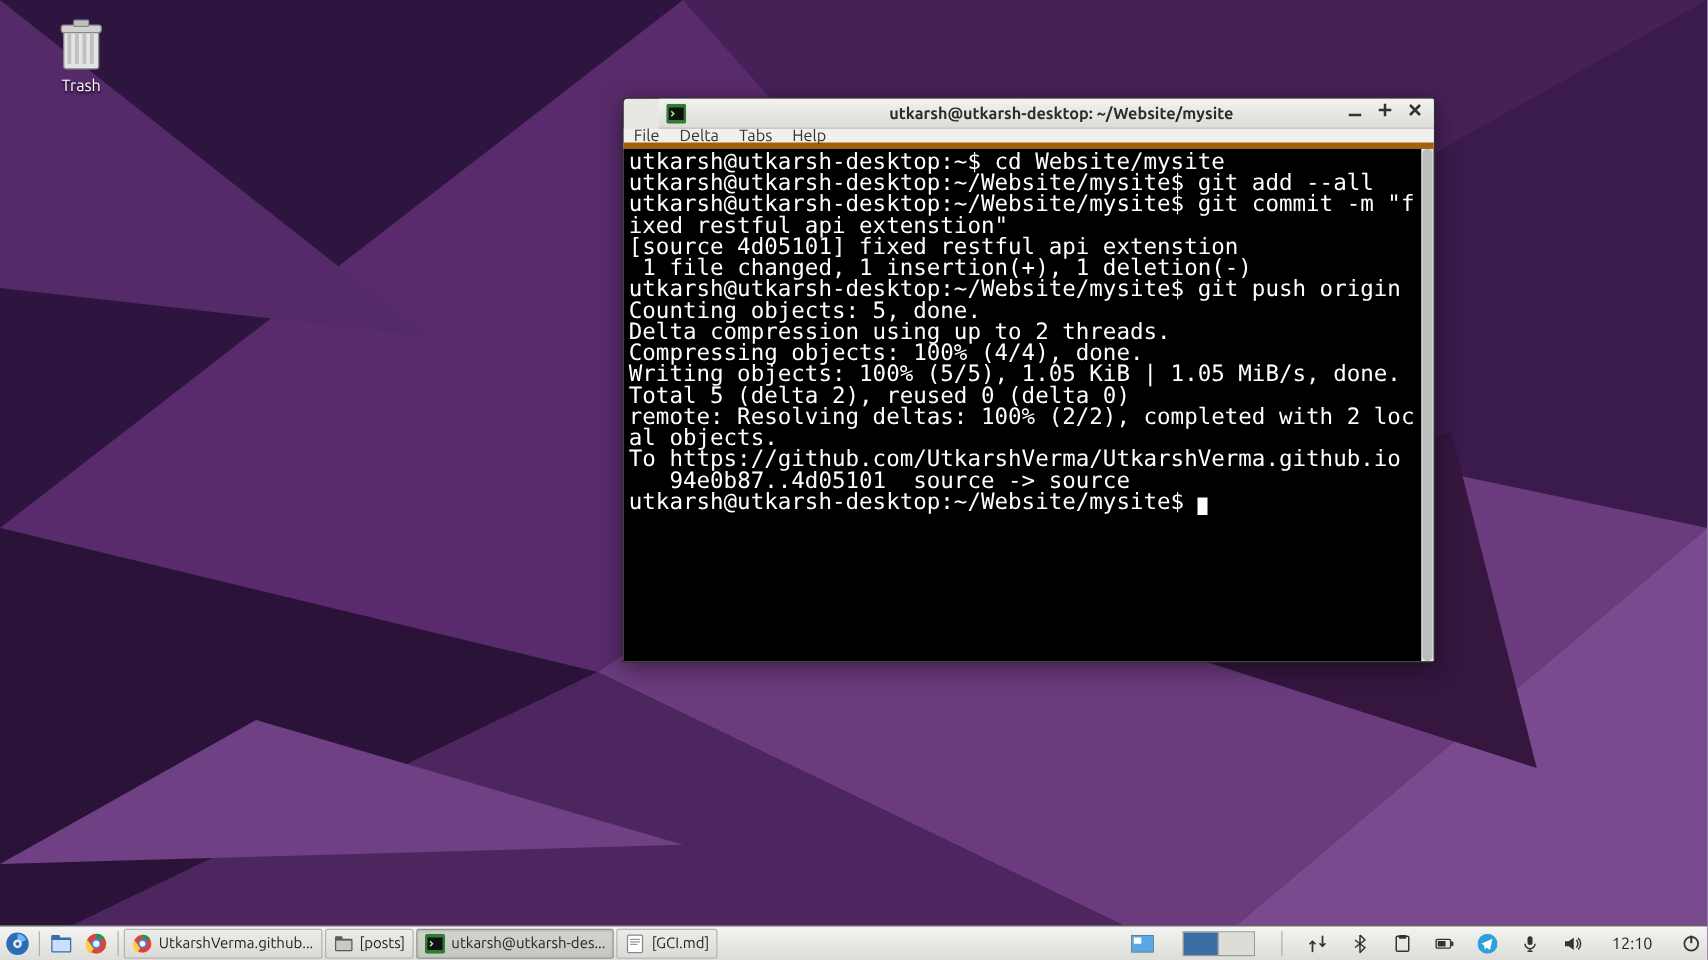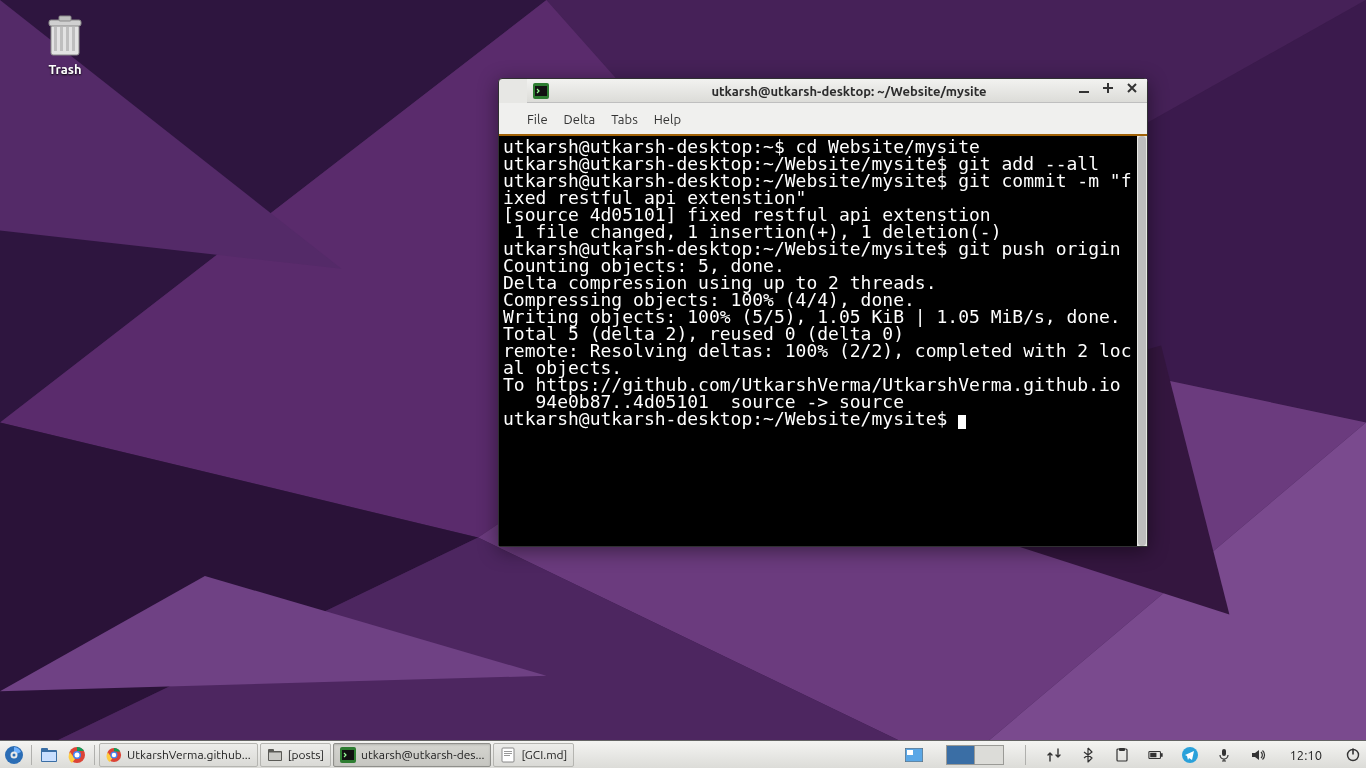--- a/index.html
+++ b/index.html
@@ -51,40 +51,40 @@
   .t11 { top:0; left:0; width:100%; height:100%;
         background: #6f4184;
         clip-path: polygon(15% 75%, 40% 88%, 0 90%); }
   .t12 { top:0; left:0; width:100%; height:100%;
         background: #82559b;
         clip-path: polygon(60% 35%, 78% 20%, 82% 48%); }
   
   
   .desktop-icon { position:absolute; top:13px; left:35px; width:60px; text-align:center; cursor:pointer; }
   .trash-svg { display:block; margin:0 auto 3px auto; }
-  .desktop-icon .label { color:#fff; font-size:13px; text-shadow:0 1px 2px #000;font-weight:bold; }
+  .desktop-icon .label { color:#fff; font-size:13px; text-shadow:0 1px 2px #000; }
 
   
   .window {
     position:absolute; top:78px; left:498px; width:650px;
     background:#e7e7e4;
     border:1px solid #303032;
     border-radius:4px 4px 2px 2px;
     box-shadow:0 4px 20px rgba(0,0,0,0.45);
   }
   .titlebar { height:24px; background:linear-gradient(#f2f2f0,#dcdcd8);
     border-bottom:1px solid #bfbfbf; display:flex; align-items:center;
     font-size:13px; color:#2c2c2c; position:relative;margin-left:28px; }
   .titlebar .title { flex:1; text-align:center; font-weight:bold; }
   .titlebar .app-icon { width:16px; height:16px; margin-left:6px; margin-right:2px; display:inline-flex; }
   .win-controls { position:absolute; right:4px; top:2px; display:flex; gap:10px; padding:0 4px;}
   .win-btn { width:14px; height:14px; display:flex; align-items:center; justify-content:center; color:#3a3a3a; cursor:pointer; font-size:14px; }
 
-  .menubar { height:33px; background:#f0f0ee; display:flex; align-items:center;
-    padding:0 20px; font-size:13px; color:#333; border-bottom:2px solid #a16207;}
+  .menubar { height:16px; background:#f0f0ee; display:flex; align-items:center;
+    padding:0 0; font-size:13px; color:#333; border-bottom:5px solid #a16207;}
   .menubar .menu-item { padding:2px 8px; cursor:pointer; border-radius:2px;}
 
   .term-area { position:relative; background:#000; padding:2px 4px 2px 4px;
     font-family:"DejaVu Sans Mono","Liberation Mono","Ubuntu Mono",monospace;
     font-size:18px; line-height:17px; color:#ffffff; height:410px;
     overflow:hidden;}
   .term-scroll { position:absolute; right:0; top:0; bottom:0; width:10px;
     background:#e7e7e4; }
   .term-scroll .thumb { position:absolute; left:1px; right:1px; top:0; bottom:0;
     background:#bdbdbd; border-radius:4px;}

